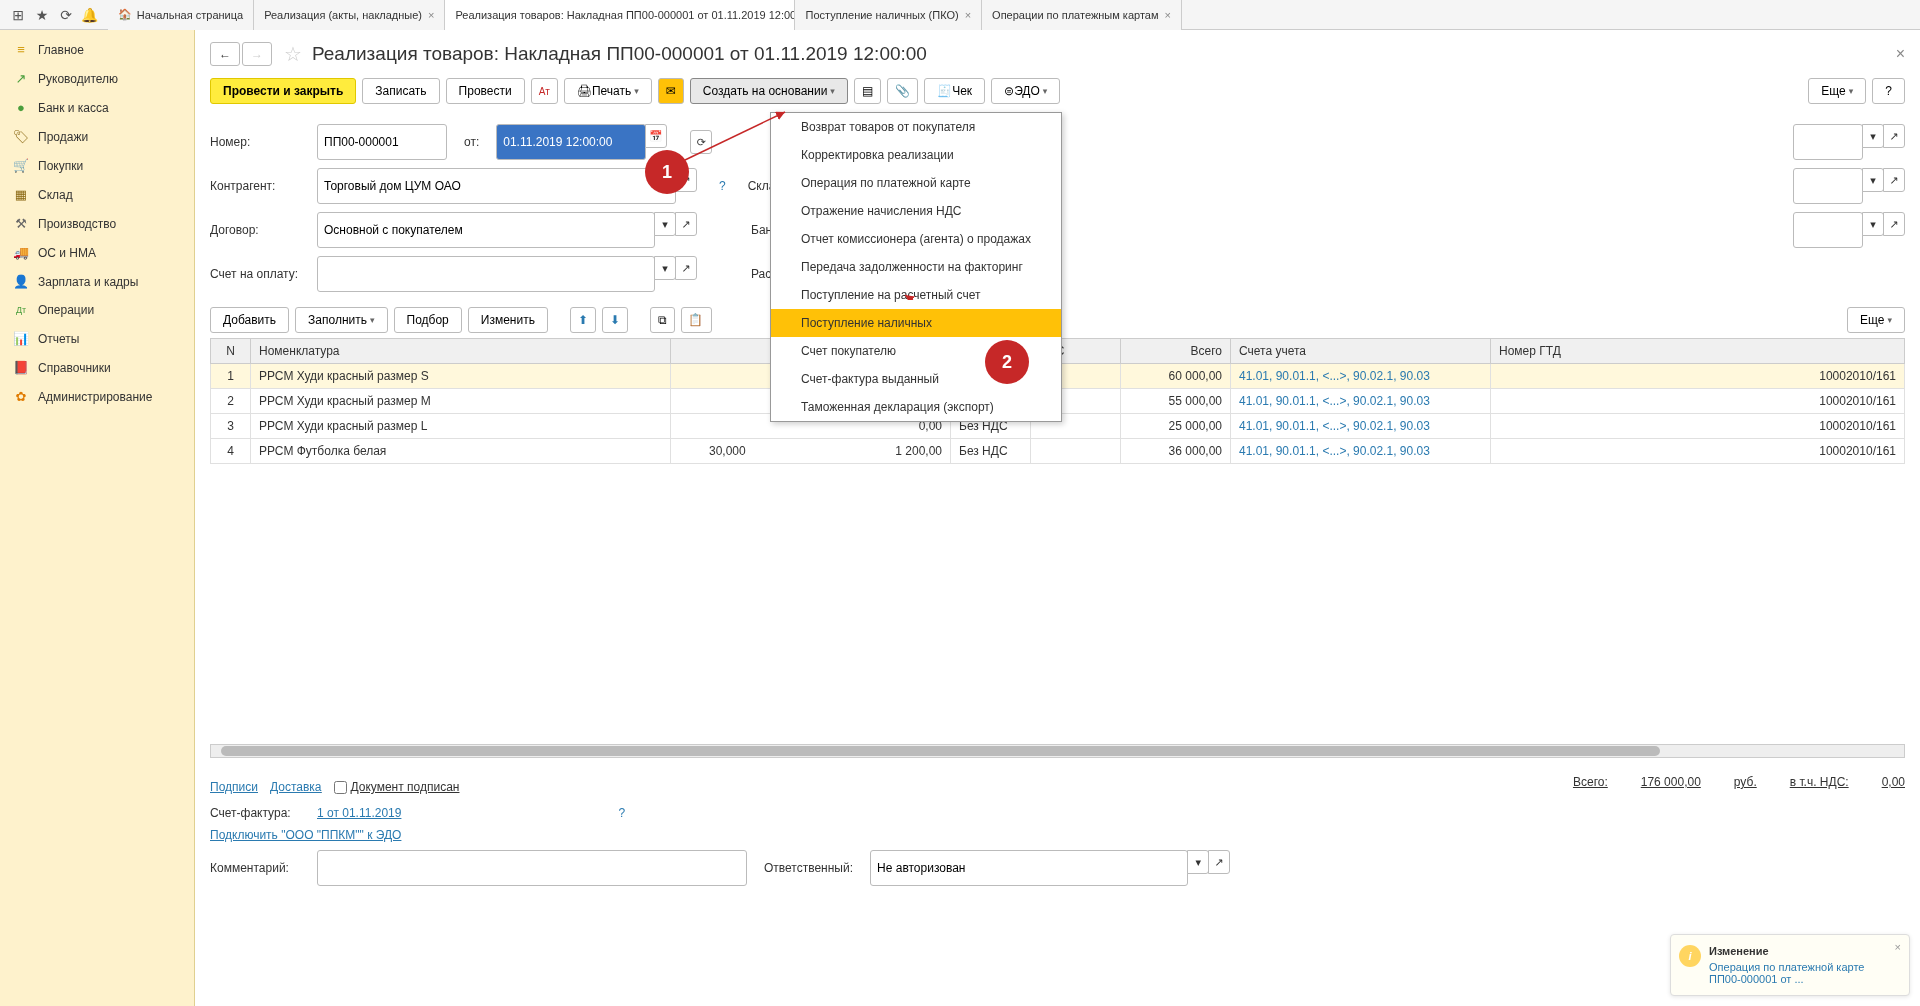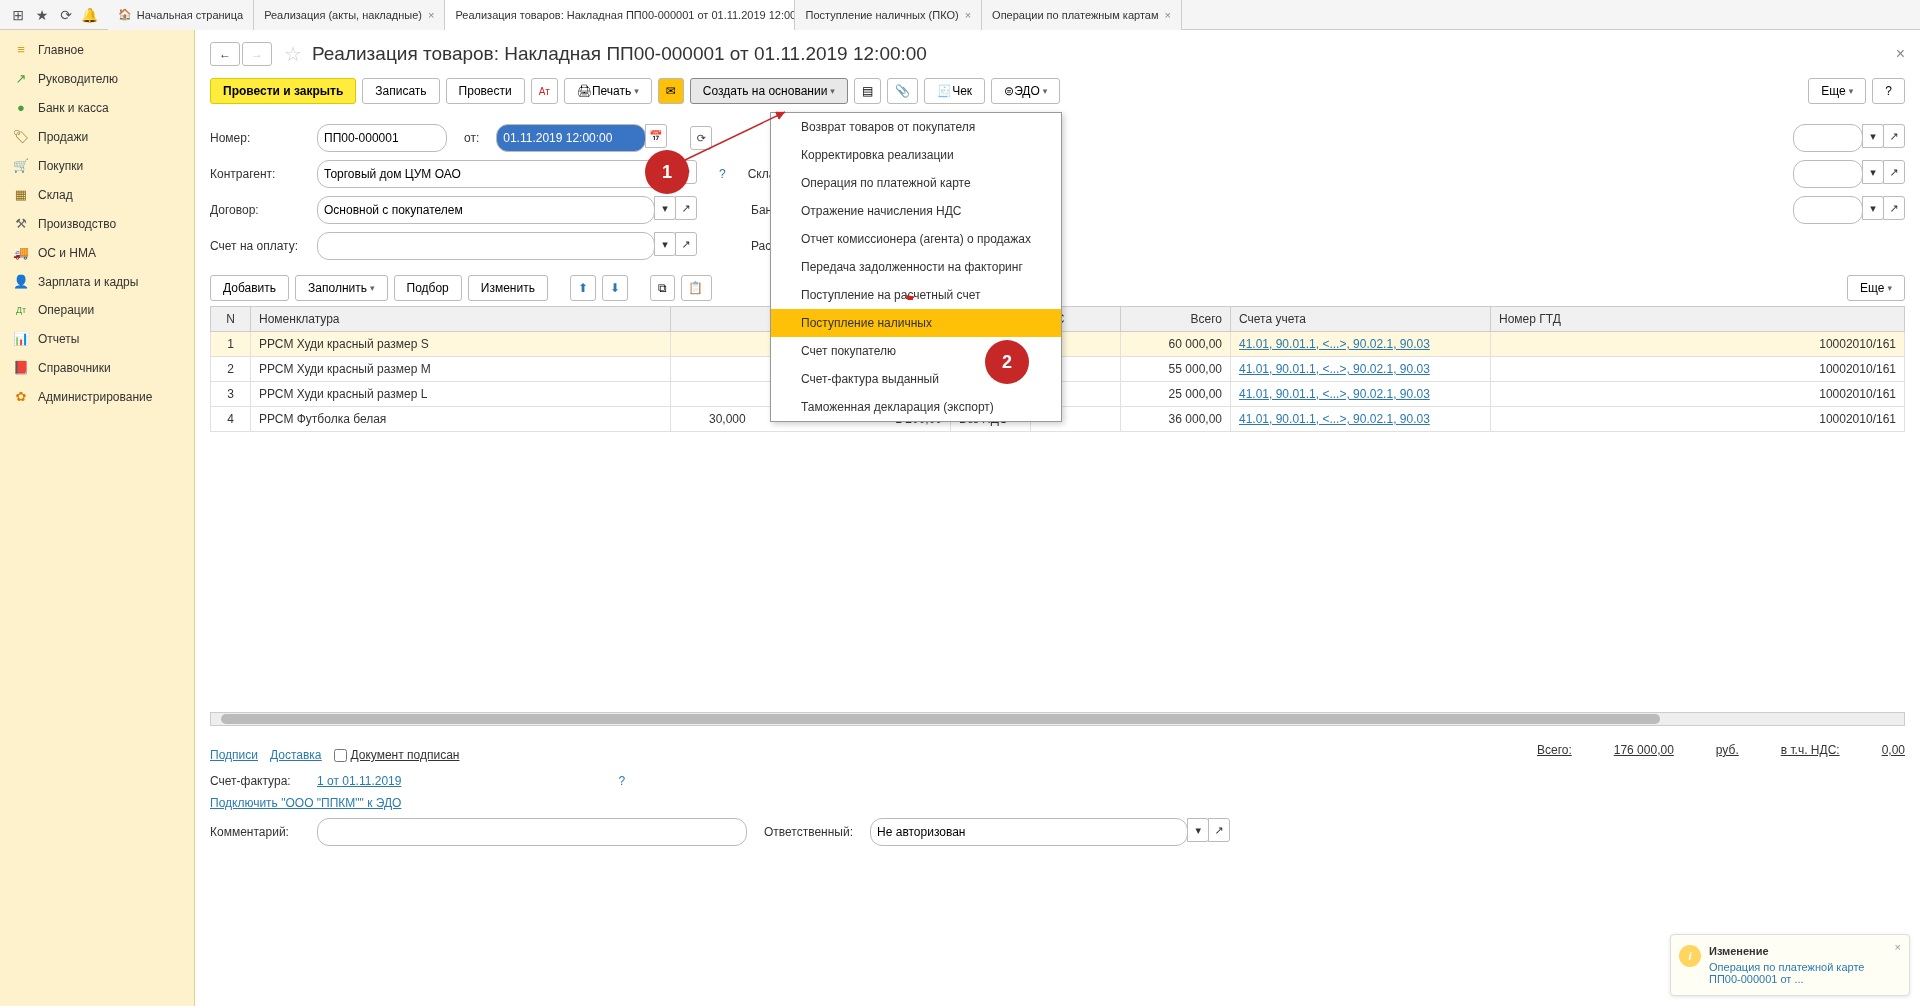--- a/index.html
+++ b/index.html
@@ -43,56 +43,56 @@
 .btn { padding: 5px 12px; border: 1px solid #bbb; background: #fff; border-radius: 3px; cursor: pointer; font-size: 12px; display: inline-flex; align-items: center; height: 26px; }
 .btn-yellow { background: #ffec3d; border-color: #e0c800; font-weight: bold; }
 .btn-icon { padding: 5px 7px; }
 .btn-dropdown::after { content: " ▾"; color: #666; font-size: 9px; margin-left: 3px; }
 .btn.pressed { background: #e8e8e8; border-color: #888; }
 .toolbar-right { margin-left: auto; display: flex; gap: 6px; }
 
 
 .form-row { display: flex; align-items: center; margin-bottom: 8px; gap: 17px; }
 .form-label { width: 90px; font-size: 12px; }
-.form-input { border: 1px solid #bbb; height: 28px; padding: 2px 6px; font-size: 12px; background: #fff; border-radius: 12px; }
+.form-input { border: 1px solid #bbb; height: 36px; padding: 2px 6px; font-size: 12px; background: #fff; border-radius: 3px; }
 .form-input.selected { background: #3a74c4; color: #fff; }
 .field-group { display: flex; align-items: flex-start; }
 .field-btn { width: 22px; height: 24px; border: 1px solid #bbb; background: #fff; margin-left: -1px; cursor: pointer; font-size: 11px; display: flex; align-items: center; justify-content: center; border-radius: 0 3px 3px 0; }
 .help-q { color: #2a7ab0; margin: 0 5px; cursor: pointer; }
 
 
 .table-toolbar { display: flex; gap: 6px; margin: 15px 0 0 0; align-items: center; }
 .table-toolbar .btn { height: 26px; }
 
 
 .data-table { width: 100%; border-collapse: collapse; margin-top: 5px; font-size: 12px; }
 .data-table th { background: #f0f0f0; border: 1px solid #ccc; padding: 5px 8px; text-align: left; font-weight: normal; }
 .data-table td { border: 1px solid #e0e0e0; padding: 5px 8px; }
 .data-table tr.highlighted td { background: #fff8dc; }
 .data-table td.num { text-align: right; }
 .data-table td.center { text-align: center; }
-.acct-link { color: #2a7ab0; text-decoration: underline; cursor: pointer; }
+.acct-link { color: #2a7ab0; cursor: pointer; }
 
 
 .dropdown-menu { position: absolute; background: #fff; border: 1px solid #999; box-shadow: 2px 2px 6px rgba(0,0,0,0.2); z-index: 100; min-width: 270px; }
 .dropdown-item { padding: 7px 30px 7px 30px; cursor: pointer; font-size: 12px; }
 .dropdown-item.highlighted { background: #ffc107; }
 
 
 .callout { position: absolute; width: 44px; height: 44px; border-radius: 50%; background: #c62828; color: #fff; display: flex; align-items: center; justify-content: center; font-size: 18px; font-weight: bold; z-index: 200; }
 .arrow-line { position: absolute; z-index: 150; pointer-events: none; }
 
 
 .hscroll { height: 14px; background: #eee; border: 1px solid #ccc; margin-top: 280px; position: relative; }
 .hscroll-thumb { position: absolute; left: 10px; width: 85%; height: 10px; top: 1px; background: #bbb; border-radius: 5px; }
 
 
 .footer-links { margin-top: 10px; display: flex; gap: 12px; align-items: center; font-size: 12px; }
 .link-u { color: #2a7ab0; text-decoration: underline; cursor: pointer; }
-.totals-row { display: flex; justify-content: flex-end; gap: 42px; font-size: 12px; align-items: center; }
+.totals-row { display: flex; justify-content: flex-end; gap: 33px; font-size: 12px; align-items: center; }
 .footer-form { margin-top: 12px; }
 
 
 .notification { position: absolute; right: 10px; bottom: 10px; width: 240px; background: #fffef5; border: 1px solid #ddd; border-radius: 4px; padding: 10px; font-size: 11px; box-shadow: 0 1px 4px rgba(0,0,0,0.1); }
 .notif-title { font-weight: bold; margin-bottom: 4px; }
 .notif-link { color: #2a7ab0; cursor: pointer; }
 .notif-close { position: absolute; right: 8px; top: 6px; cursor: pointer; color: #999; }
 .notif-icon { width: 22px; height: 22px; border-radius: 50%; background: #ffd560; color: #fff; display: flex; align-items: center; justify-content: center; position: absolute; left: 8px; top: 10px; font-style: italic; font-weight: bold; }
 .notif-body { margin-left: 28px; }
 </style>

